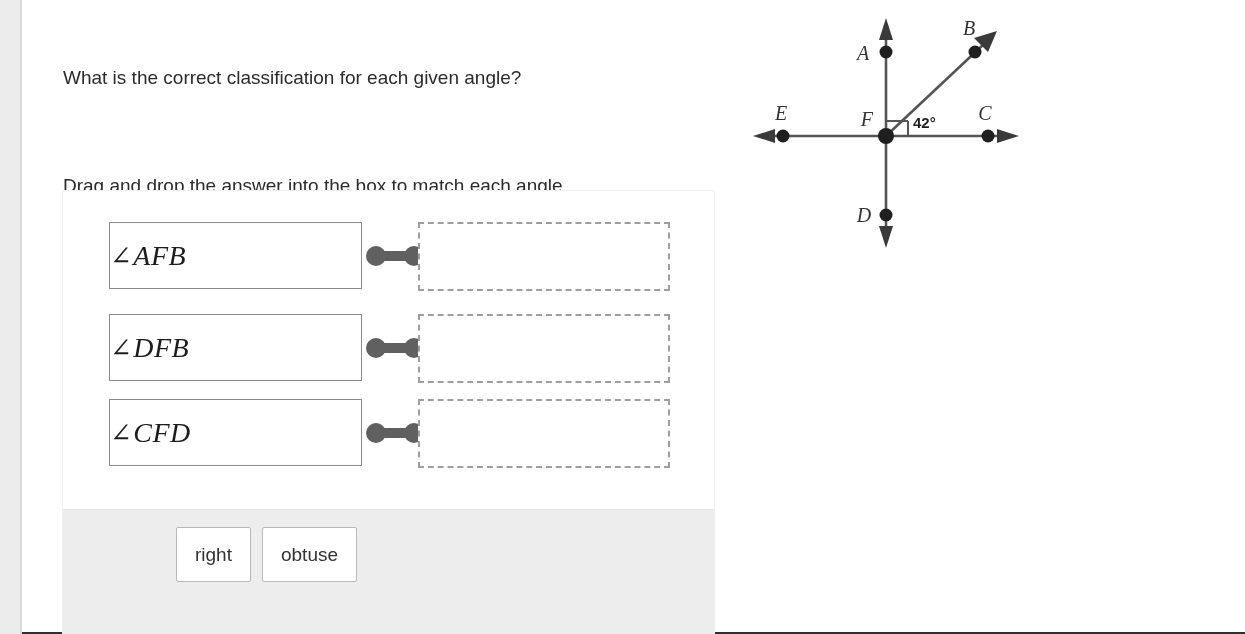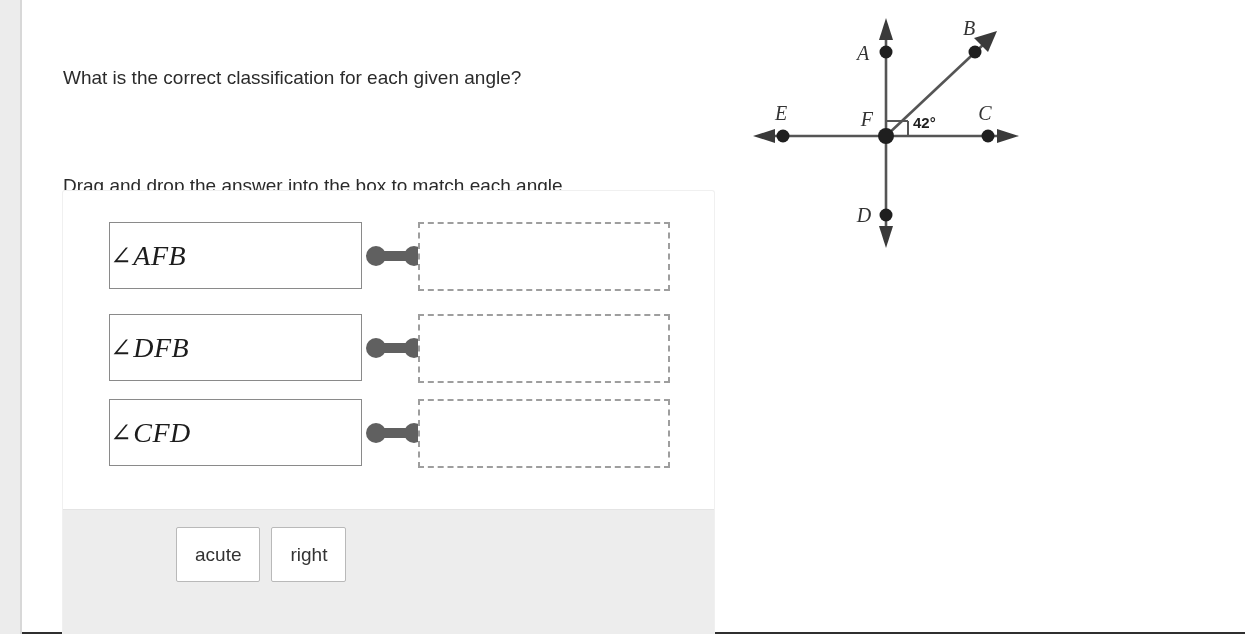--- a/index.html
+++ b/index.html
@@ -278,22 +278,22 @@
         </div>
         <div class="drop-zone"></div>
       </div>
 
     </div>
 
     <div class="tray-caret"></div>
 
     <div class="answer-tray">
       <div class="tray-options">
-        <div class="option-chip">acute</div>
         <div class="option-chip">right</div>
+        <div class="option-chip">obtuse</div>
       </div>
     </div>
 
   </div>
 
   <div class="figure-wrap">
     <svg width="290" height="250" viewBox="0 0 290 250">
 
       <line x1="141" y1="22" x2="141" y2="228" stroke="#555555" stroke-width="2.6"></line>
 

